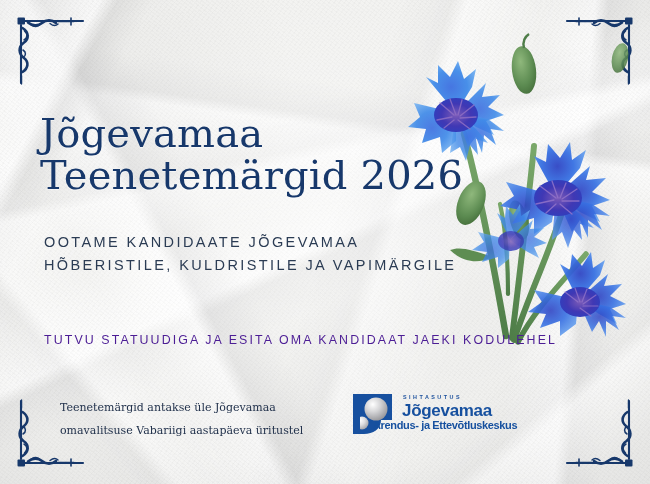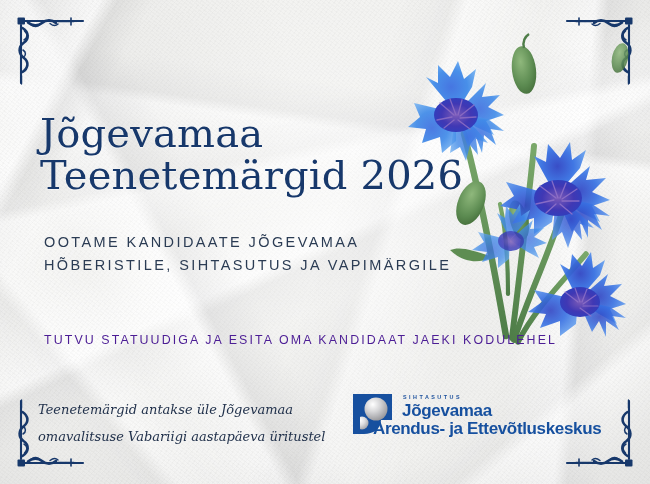--- a/index.html
+++ b/index.html
@@ -108,29 +108,28 @@
     left: 44px;
     top: 333px;
     color: #4c1d95;
     font-size: 12.4px;
     letter-spacing: 2.1px;
     font-weight: 400;
     white-space: nowrap;
   }
   .footnote {
     position: absolute;
-    left: 38px;
+    left: 60px;
     top: 397px;
     width: 290px;
     color: #22324c;
     font-family: "DejaVu Serif", "Liberation Serif", serif;
-    font-size: 13px;
+    font-size: 11px;
     line-height: 2.05;
     white-space: pre-line;
-    font-style: italic;
   }
 
   
   .logo {
     position: absolute;
     left: 351px;
     top: 392px;
     display: flex;
     align-items: flex-start;
     gap: 7px;
@@ -150,21 +149,21 @@
   .logo-line1 {
     color: #16509f;
     font-size: 17px;
     font-weight: 700;
     line-height: 1.02;
     letter-spacing: -.3px;
     margin-left: 1px;
   }
   .logo-line2 {
     color: #16509f;
-    font-size: 17px;
+    font-size: 11px;
     font-weight: 700;
     line-height: 1.05;
     letter-spacing: -.35px;
     margin-left: -28px;
   }
 </style>
 </head>
 <body>
 
 <div id="poster">
@@ -362,21 +361,21 @@
       <g transform="translate(248,40)" opacity=".85">
         <ellipse cx="0" cy="0" rx="8" ry="15" fill="url(#budG)" transform="rotate(12)"></ellipse>
       </g>
     </svg>
   </div>
 
   <div class="title">Jõgevamaa
 Teenetemärgid 2026</div>
 
   <div class="subtitle">OOTAME KANDIDAATE JÕGEVAMAA
-HÕBERISTILE, SIHTASUTUS JA VAPIMÄRGILE</div>
+HÕBERISTILE, KULDRISTILE JA VAPIMÄRGILE</div>
 
   <div class="calltoaction">TUTVU STATUUDIGA JA ESITA OMA KANDIDAAT JAEKI KODULEHEL</div>
 
   <div class="footnote">Teenetemärgid antakse üle Jõgevamaa
 omavalitsuse Vabariigi aastapäeva üritustel</div>
 
   <div class="logo">
     <div class="logo-mark">
       <svg viewBox="0 0 43 44">
         <defs>

